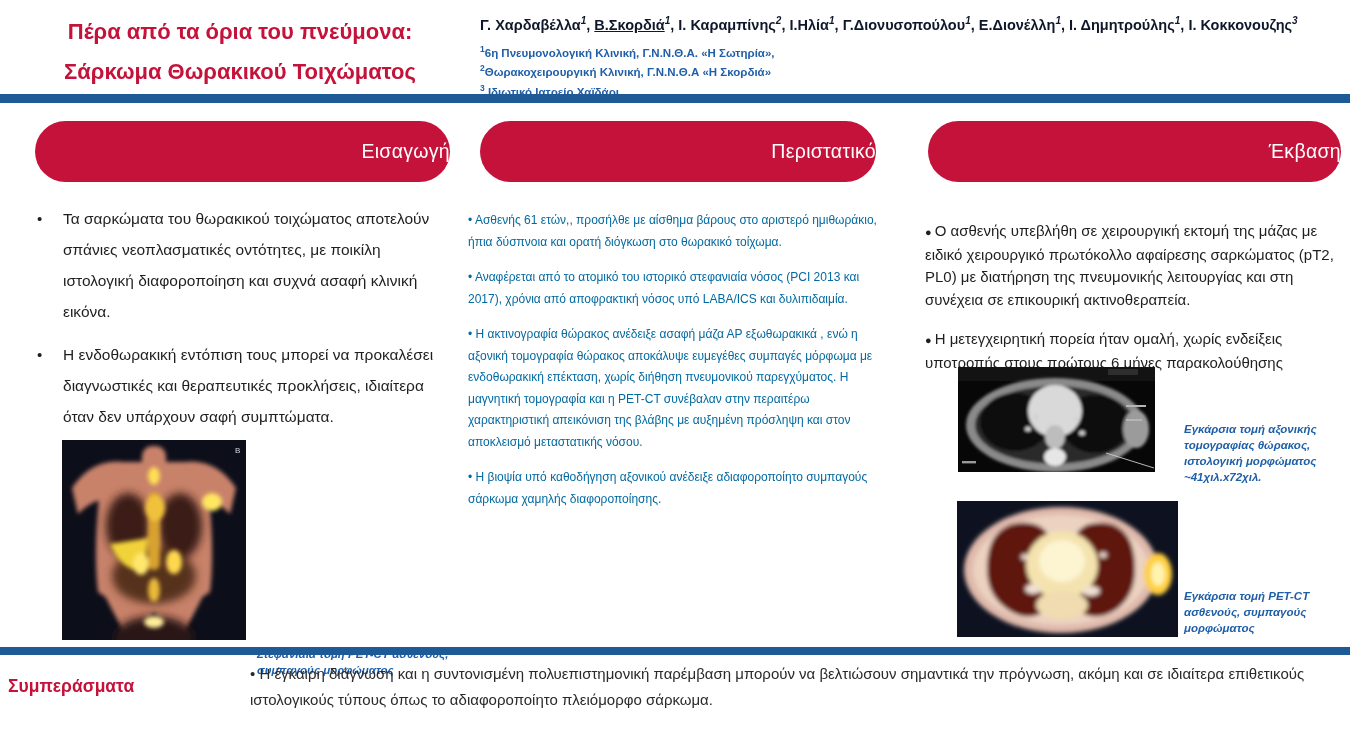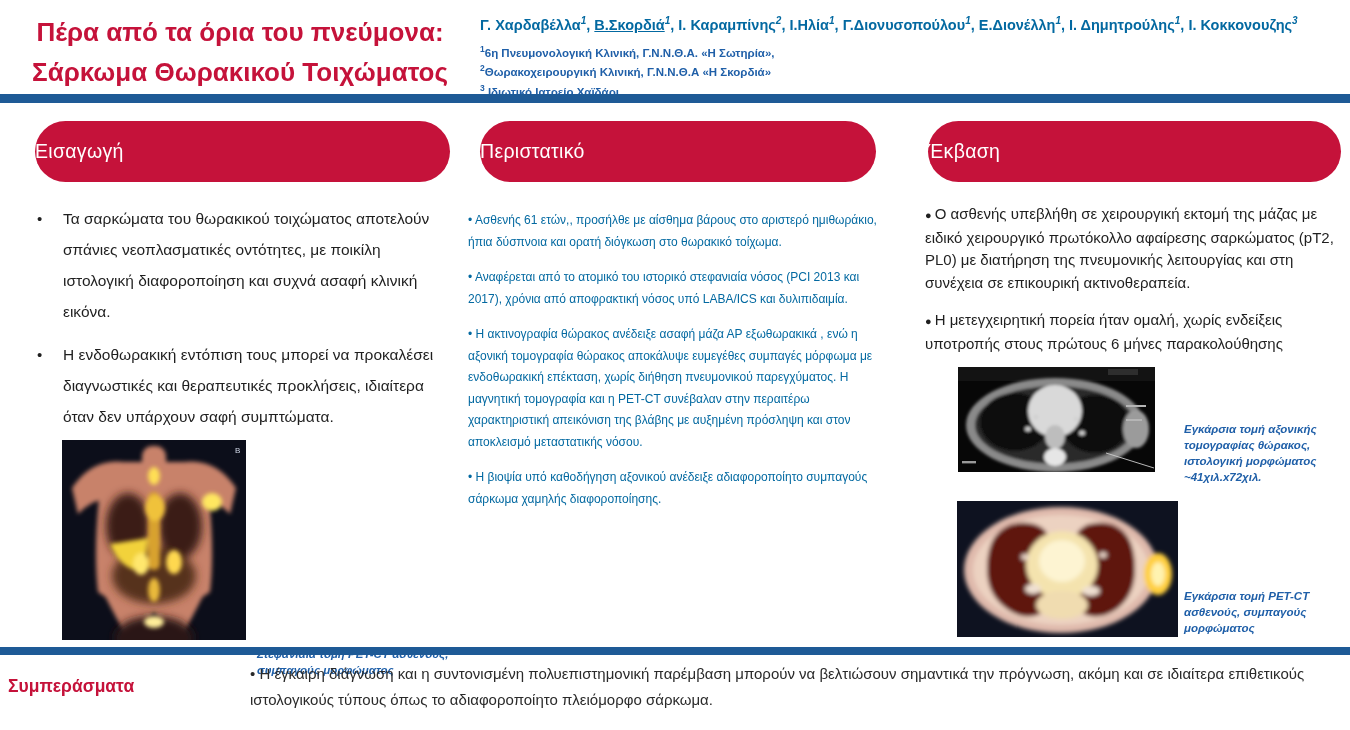--- a/index.html
+++ b/index.html
@@ -8,39 +8,39 @@
     width:1350px; height:730px; position:relative; overflow:hidden;
     background:#ffffff;
     font-family:"Liberation Sans", sans-serif;
     color:#222;
   }
   .abs { position:absolute; }
 
   
   .title-block {
     left:28px; top:12px; width:424px; text-align:center;
-    color:#C5123A; font-weight:bold; font-size:26px; line-height:40px;
+    color:#C5123A; font-weight:bold; font-size:22px; line-height:40px;
   }
   .authors-line {
     left:480px; top:11px; width:862px;
-    color:#0369a1; font-weight:bold; font-size:14.5px; line-height:19px;
+    color:#0f172a; font-weight:bold; font-size:14.5px; line-height:19px;
   }
   .authors-line sup { font-style:italic; font-size:10px; }
   .author-underline { text-decoration:underline; }
   .affiliations {
     left:480px; top:42px; width:600px;
     color:#1F5FA8; font-weight:700; font-size:11.5px; line-height:15.5px;
   }
   .affiliations sup { font-size:8.5px; }
   .top-bar  { left:0; top:94px;  width:1350px; height:9px; background:#1E5A96; }
 
   
   .pill {
     height:61px; border-radius:31px; background:#C5123A;
-    display:flex; align-items:center; justify-content:flex-start;
+    display:flex; align-items:center; justify-content:flex-end;
     color:#ffffff; font-size:19.5px; letter-spacing:0.3px;
   }
   .pill-intro   { left:35px;  top:121px; width:415px; }
   .pill-case    { left:480px; top:121px; width:396px; }
   .pill-outcome { left:928px; top:121px; width:413px; }
 
   
   .col1 {
     left:30px; top:203px; width:414px;
     font-size:15.5px; line-height:31px; color:#1f1f1f;
@@ -58,21 +58,21 @@
     font-size:12px; line-height:21.5px; color:#0369a1;margin-top:10px;
   }
   .col2 .b { margin:0 0 14px 0; }
   .col2 .b::before { content:"• "; }
 
   
   .col3 {
     left:925px; top:203px; width:422px;
     font-size:15px; line-height:22.5px; color:#1f1f1f;
   }
-  .col3 .b { margin:0 0 15px 0; }
+  .col3 .b { margin:17px 0 15px 0; }
   .col3 .b::before { content:"●\00a0 "; font-size:11px; }
 
   
   .img-frame { display:block; }
   .pet-coronal { left:62px;  top:440px; width:184px; height:200px; }
   .ct-axial    { left:958px; top:367px; width:197px; height:105px; }
   .pet-axial   { left:957px; top:501px; width:221px; height:136px; }
 
   
   .caption {

